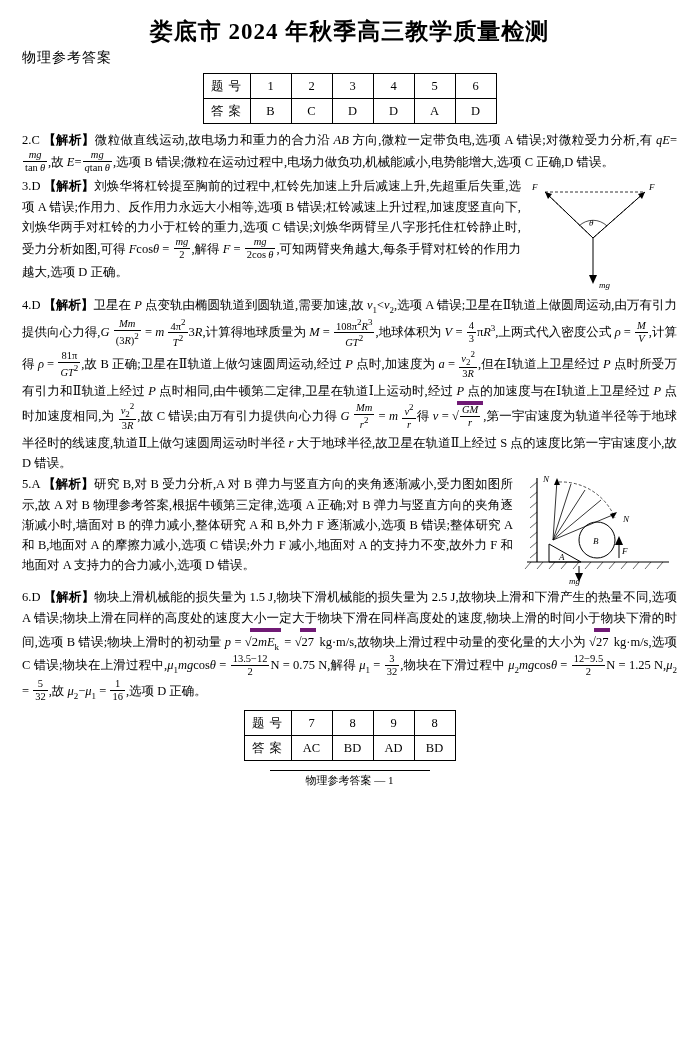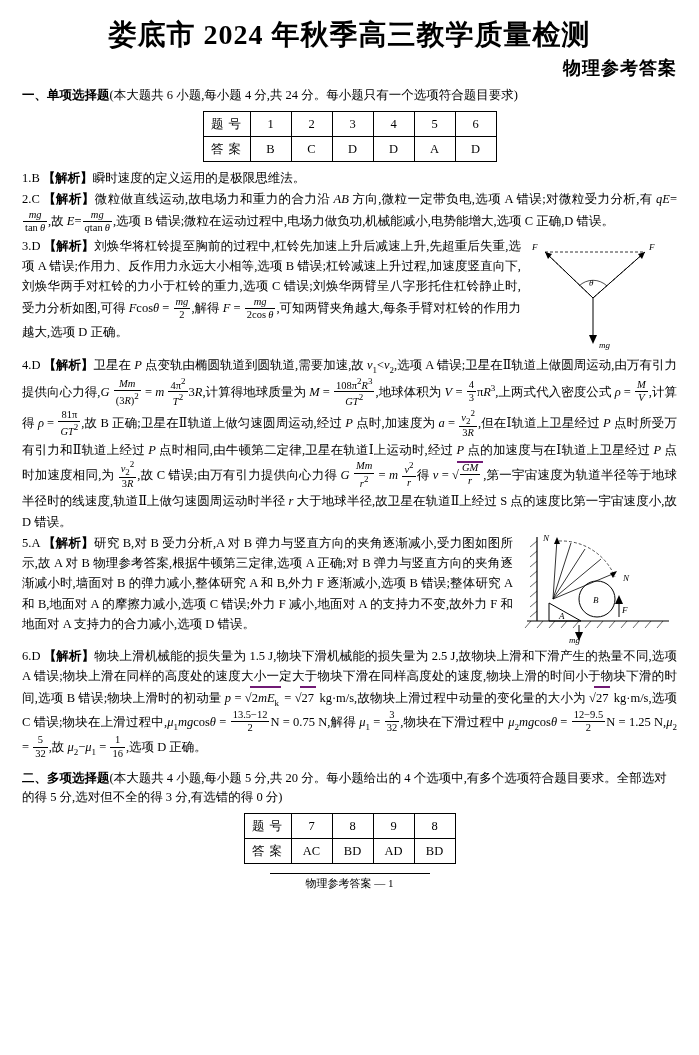--- a/index.html
+++ b/index.html
@@ -15,30 +15,30 @@
     position: relative;
   }
   .page {
     width: 699px;
     box-sizing: border-box;
     padding: 14px 22px 6px 22px;
     position: relative;
   }
   .doc-title {
     text-align: center;
-    font-size: 28px;
+    font-size: 23px;
     font-weight: bold;
     letter-spacing: 1px;
     line-height: 1.35;
     margin: 2px 0 2px 0;
   }
   .doc-subtitle {
-    text-align: right;
-    font-size: 18px;
-    font-weight: bold;
+    text-align: left;
+    font-size: 14px;
+    font-weight: normal;
     letter-spacing: 1px;
     margin: 0 0 6px 0;
   }
   .section-head {
     font-size: 12.5px;
     line-height: 1.55;
     margin: 4px 0 2px 0;
     font-weight: bold;
   }
   .section-head .normal {
@@ -96,21 +96,21 @@
     display: block;
     border-bottom: 1px solid #000;
     padding: 0 2px;
   }
   .frac .den {
     display: block;
     padding: 0 2px;
   }
   .sqrt {
     display: inline-block;
-    border-top: 2px solid #701a75;
+    border-top: 4px solid #701a75;
     padding: 0 2px;
     margin-left: -2px;
   }
   .it { font-style: italic; }
 
   .footer {
     text-align: center;
     font-size: 11px;
     margin-top: 4px;
     padding-top: 3px;
@@ -136,23 +136,20 @@
   .clear { clear: both; }
 </style>
 </head>
 <body>
 
 <div class="page">
 
   <div class="doc-title">娄底市 2024 年秋季高三教学质量检测</div>
   <div class="doc-subtitle">物理参考答案</div>
 
-  <div class="section-head">
-    <span>一、单项选择题</span><span class="normal">(本大题共 6 小题,每小题 4 分,共 24 分。每小题只有一个选项符合题目要求)</span>
-  </div>
 
   <div class="ans-table-wrap">
     <table class="ans">
       <tbody>
           <tr>
         <td class="head">题 号</td>
         <td>1</td>
         <td>2</td>
         <td>3</td>
         <td>4</td>
@@ -165,24 +162,20 @@
         <td>C</td>
         <td>D</td>
         <td>D</td>
         <td>A</td>
         <td>D</td>
       </tr>
     </tbody>
       </table>
   </div>
 
-  <div class="qitem">
-    <span class="qnum">1.</span><span>B</span>
-    <span class="jx">【解析】</span><span>瞬时速度的定义运用的是极限思维法。</span>
-  </div>
 
   <div class="qitem">
     <span class="qnum">2.</span><span>C</span>
     <span class="jx">【解析】</span><span>微粒做直线运动,故电场力和重力的合力沿 <span class="it">AB</span> 方向,微粒一定带负电,选项 A 错误;对微粒受力分析,有 <span class="it">qE</span>=<span class="frac"><span class="num"><span class="it">mg</span></span><span class="den">tan <span class="it">θ</span></span></span>,故 <span class="it">E</span>=<span class="frac"><span class="num"><span class="it">mg</span></span><span class="den"><span class="it">q</span>tan <span class="it">θ</span></span></span>,选项 B 错误;微粒在运动过程中,电场力做负功,机械能减小,电势能增大,选项 C 正确,D 错误。</span>
   </div>
 
   <div class="qitem">
     <div class="float-box-1">
       <svg width="150" height="118" viewBox="0 0 150 118">
 
@@ -279,23 +272,20 @@
     <span class="qnum">5.</span><span>A</span>
     <span class="jx">【解析】</span><span>研究 B,对 B 受力分析,A 对 B 弹力与竖直方向的夹角逐渐减小,受力图如图所示,故 A 对 B 物理参考答案,根据牛顿第三定律,选项 A 正确;对 B 弹力与竖直方向的夹角逐渐减小时,墙面对 B 的弹力减小,整体研究 A 和 B,外力 F 逐渐减小,选项 B 错误;整体研究 A 和 B,地面对 A 的摩擦力减小,选项 C 错误;外力 F 减小,地面对 A 的支持力不变,故外力 F 和地面对 A 支持力的合力减小,选项 D 错误。</span>
   </div>
   <div class="clear"></div>
 
   <div class="qitem">
     <span class="qnum">6.</span><span>D</span>
     <span class="jx">【解析】</span><span>物块上滑机械能的损失量为 1.5 J,物块下滑机械能的损失量为 2.5 J,故物块上滑和下滑产生的热量不同,选项 A 错误;物块上滑在同样的高度处的速度大小一定大于物块下滑在同样高度处的速度,物块上滑的时间小于物块下滑的时间,选项 B 错误;物块上滑时的初动量 <span class="it">p</span> = √<span class="sqrt">2<span class="it">mE</span><sub>k</sub></span> = √<span class="sqrt">27</span> kg·m/s,故物块上滑过程中动量的变化量的大小为 √<span class="sqrt">27</span> kg·m/s,选项 C 错误;物块在上滑过程中,<span class="it">μ</span><sub>1</sub><span class="it">mg</span>cos<span class="it">θ</span> = <span class="frac"><span class="num">13.5−12</span><span class="den">2</span></span>N = 0.75 N,解得 <span class="it">μ</span><sub>1</sub> = <span class="frac"><span class="num">3</span><span class="den">32</span></span>,物块在下滑过程中 <span class="it">μ</span><sub>2</sub><span class="it">mg</span>cos<span class="it">θ</span> = <span class="frac"><span class="num">12−9.5</span><span class="den">2</span></span>N = 1.25 N,<span class="it">μ</span><sub>2</sub> = <span class="frac"><span class="num">5</span><span class="den">32</span></span>,故 <span class="it">μ</span><sub>2</sub>−<span class="it">μ</span><sub>1</sub> = <span class="frac"><span class="num">1</span><span class="den">16</span></span>,选项 D 正确。</span>
   </div>
 
-  <div class="section-head" style="margin-top:8px;">
-    <span>二、多项选择题</span><span class="normal">(本大题共 4 小题,每小题 5 分,共 20 分。每小题给出的 4 个选项中,有多个选项符合题目要求。全部选对的得 5 分,选对但不全的得 3 分,有选错的得 0 分)</span>
-  </div>
 
   <div class="ans-table-wrap">
     <table class="ans">
       <tbody>
           <tr>
         <td class="head">题 号</td>
         <td>7</td>
         <td>8</td>
         <td>9</td>
         <td>8</td>

